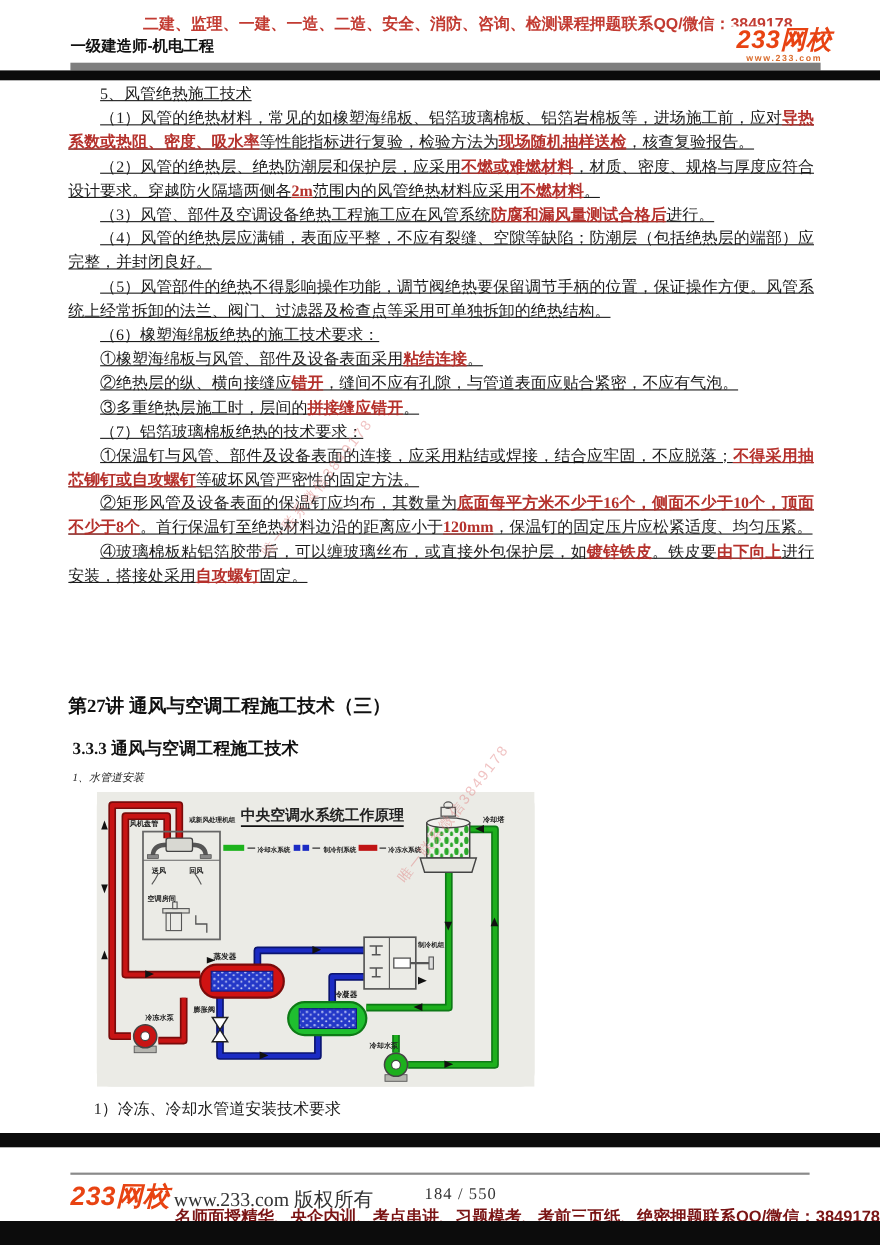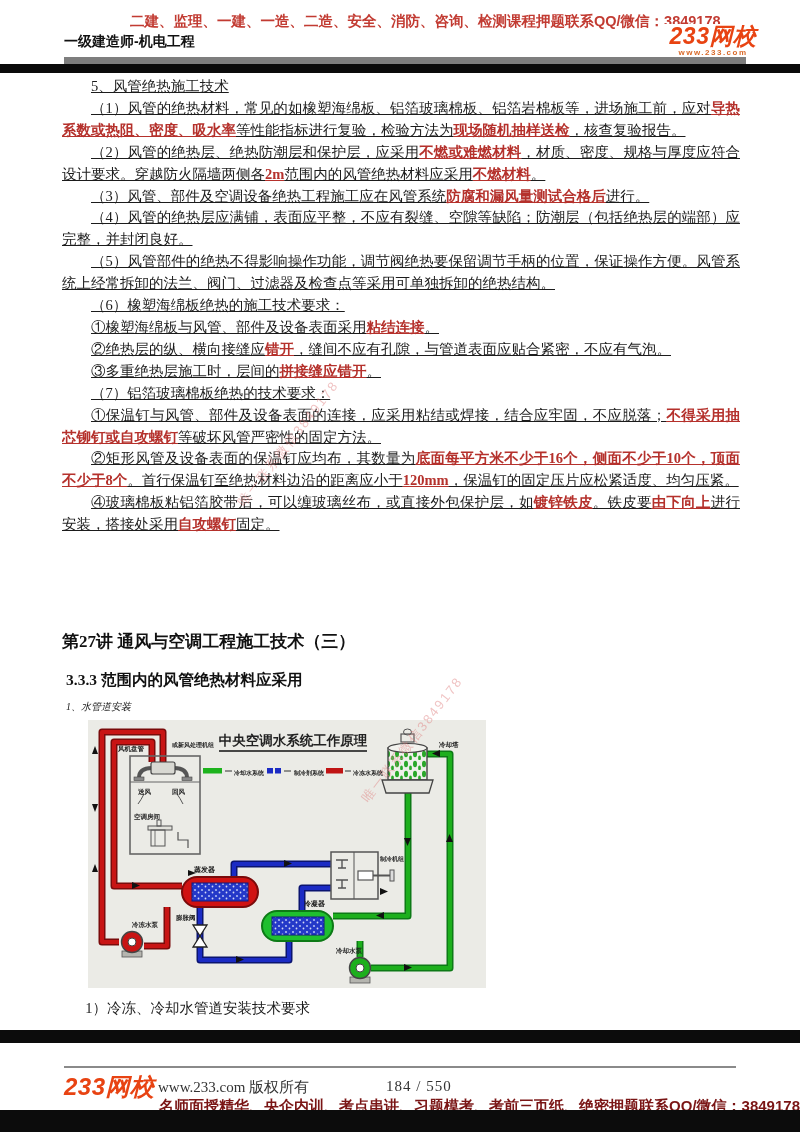--- a/index.html
+++ b/index.html
@@ -37,21 +37,21 @@
       font-size:13px;letter-spacing:2px;color:rgba(224,130,130,.48);
       transform:rotate(-52deg);transform-origin:left bottom;white-space:nowrap;pointer-events:none;}
   .wm1{left:248px;top:492px;}
   .wm2{left:372px;top:788px;}
   
   .bar-black-mid{position:absolute;left:0;top:1030px;width:800px;height:13px;background:#0c0c0c;}
   .footer-line{position:absolute;left:64px;top:1066px;width:672px;height:2px;background:#8a8a8a;}
   .footer-logo{position:absolute;left:64px;top:1071px;
     font-family:"Liberation Sans","DejaVu Sans",sans-serif;
     font-style:italic;font-weight:bold;font-size:24px;color:#e84312;letter-spacing:.5px;}
-  .footer-copy{position:absolute;left:158px;top:1078px;font-size:15px;color:#333;}
+  .footer-copy{position:absolute;left:158px;top:1078px;font-size:18px;color:#333;}
   .footer-page{position:absolute;left:386px;top:1078px;font-size:15px;color:#333;letter-spacing:1px;}
   .footer-promo{position:absolute;left:0;top:1097px;width:800px;text-align:right;
     font-family:"Liberation Sans","DejaVu Sans",sans-serif;
     font-weight:bold;font-size:15px;color:#7a1515;white-space:nowrap;}
   .bar-black-bottom{position:absolute;left:0;top:1110px;width:800px;height:22px;background:#0c0c0c;}
   
   .dlabel{font-family:"Liberation Sans","DejaVu Sans",sans-serif;fill:#222;}
 </style>
 </head>
 <body>
@@ -79,21 +79,21 @@
         <p class="para"><span>①橡塑海绵板与风管、部件及设备表面采用</span><span class="hl">粘结连接</span><span>。</span></p>
         <p class="para"><span>②绝热层的纵、横向接缝应</span><span class="hl">错开</span><span>，缝间不应有孔隙，与管道表面应贴合紧密，不应有气泡。</span></p>
         <p class="para"><span>③多重绝热层施工时，层间的</span><span class="hl">拼接缝应错开</span><span>。</span></p>
         <p class="para"><span>（7）铝箔玻璃棉板绝热的技术要求：</span></p>
         <p class="para"><span>①保温钉与风管、部件及设备表面的连接，应采用粘结或焊接，结合应牢固，不应脱落；</span><span class="hl">不得采用抽芯铆钉或自攻螺钉</span><span>等破坏风管严密性的固定方法。</span></p>
         <p class="para"><span>②矩形风管及设备表面的保温钉应均布，其数量为</span><span class="hl">底面每平方米不少于16个，侧面不少于10个，顶面不少于8个</span><span>。首行保温钉至绝热材料边沿的距离应小于</span><span class="hl">120mm</span><span>，保温钉的固定压片应松紧适度、均匀压紧。</span></p>
         <p class="para"><span>④玻璃棉板粘铝箔胶带后，可以缠玻璃丝布，或直接外包保护层，如</span><span class="hl">镀锌铁皮</span><span>。铁皮要</span><span class="hl">由下向上</span><span>进行安装，搭接处采用</span><span class="hl">自攻螺钉</span><span>固定。</span></p>
       </div>
 
     <h1 class="lecture-title">第27讲 通风与空调工程施工技术（三）</h1>
-    <h2 class="section-title">3.3.3 范围内的风管绝热材料应采用</h2>
+    <h2 class="section-title">3.3.3 通风与空调工程施工技术</h2>
     <p class="list-item">1、水管道安装</p>
 
     <div class="diagram">
       <svg width="398" height="268" viewBox="0 0 398 268">
         <defs>
           <pattern id="mesh" width="7" height="6" patternUnits="userSpaceOnUse">
             <rect width="7" height="6" fill="#2438c8"></rect>
             <circle cx="2" cy="2" r="1.1" fill="#aeb9f2"></circle>
             <circle cx="5.5" cy="4.5" r="0.9" fill="#ffffff" opacity="0.8"></circle>
           </pattern>

